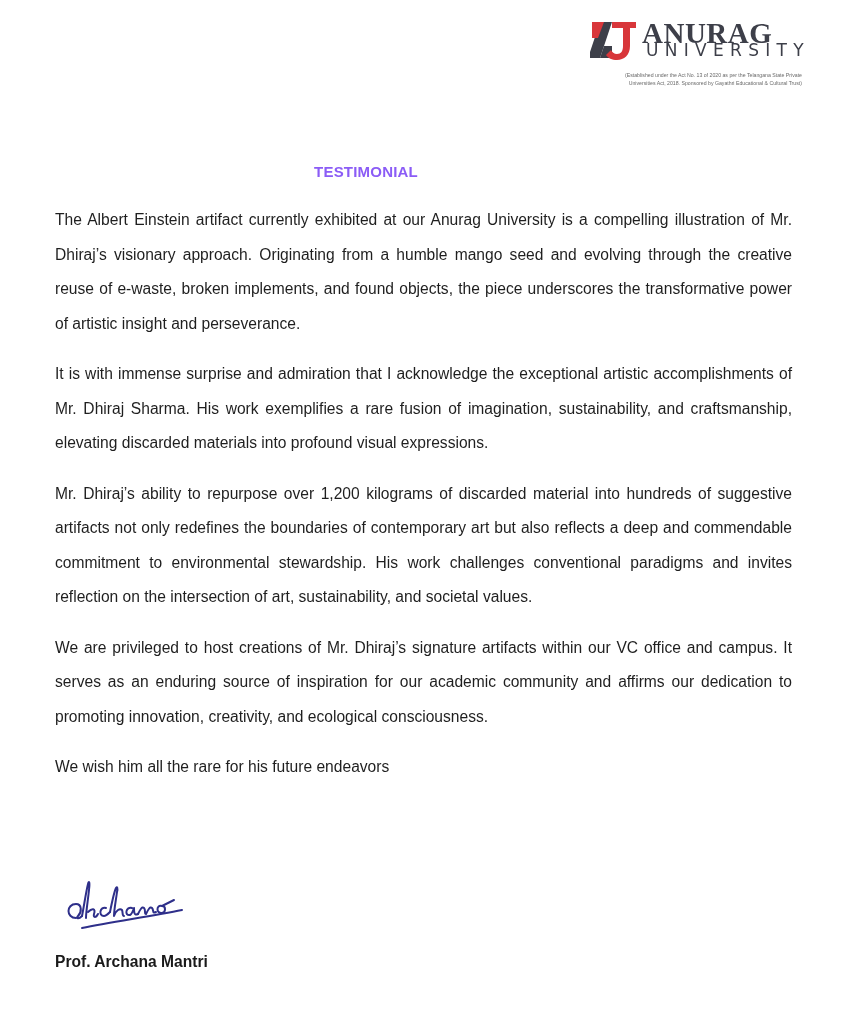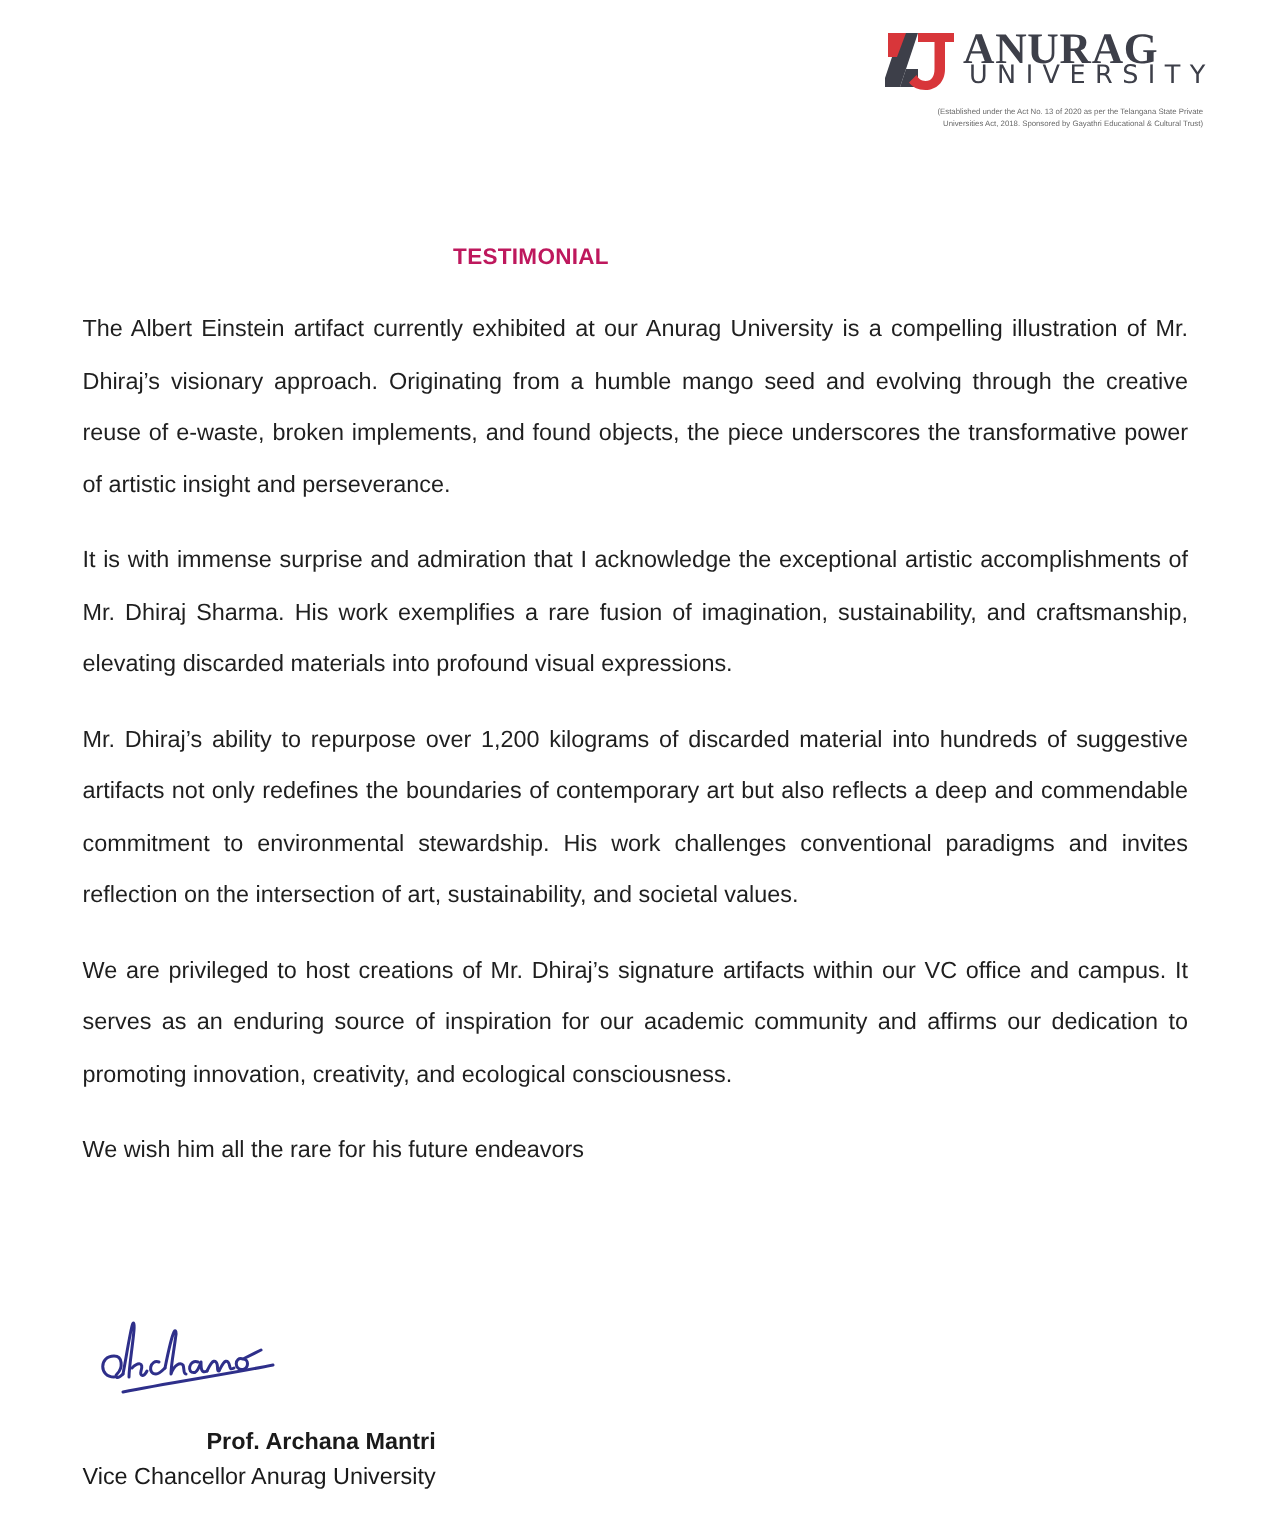--- a/index.html
+++ b/index.html
@@ -63,21 +63,22 @@
     }
     .title {
       position: absolute;
       top: 163px;
       left: 0;
       width: 708px;
       text-align: center;
       font-weight: bold;
       font-size: 15px;
       letter-spacing: 0.2px;
-      color: #be185d;
+      color: #8b5cf6;
+      padding-left: 12px;
     }
     .body {
       position: absolute;
       left: 55px;
       top: 203px;
       width: 737px;
       font-size: 15.6px;
       line-height: 34.5px;
       color: #1f1f1f;
     }
@@ -96,21 +97,20 @@
       width: 130px;
       height: 60px;
     }
     .signer {
       position: absolute;
       left: 55px;
       top: 950px;
       font-size: 15.6px;
       line-height: 23px;
       color: #1a1a1a;
-      text-align: right;
     }
     .signer-name {
       font-weight: bold;
     }
   </style>
 </head>
 <body>
 
 <div class="logo">
   <svg class="logo-mark" viewBox="0 0 48 44" xmlns="http://www.w3.org/2000/svg">
@@ -158,14 +158,13 @@
     <path d="M76 36 C78 32 80 28 82 30 C84 32 82 36 84 36 C86 32 88 28 90 30 C92 32 90 36 94 34"></path>
 
     <path d="M100 28 C94 26 94 36 100 35 C104 34 104 28 100 28 C104 26 108 24 112 22"></path>
 
     <path d="M20 50 C50 44 90 38 120 32"></path>
   </g>
 </svg>
 
 <div class="signer">
   <div class="signer-name">Prof. Archana Mantri</div>
-  <div class="signer-title">Vice Chancellor Anurag University</div>
 </div>
 
 </body></html>

